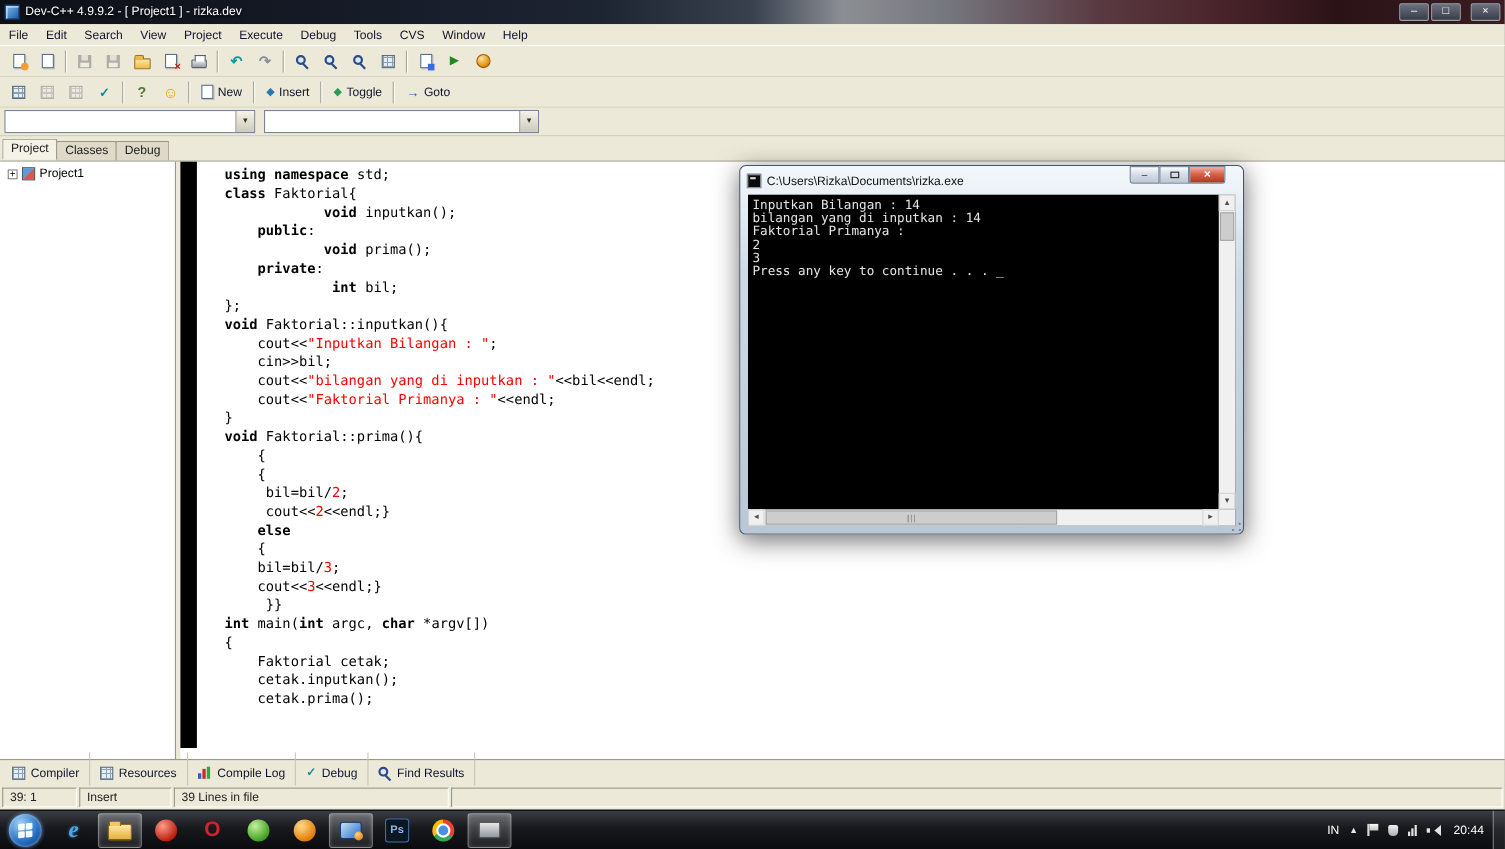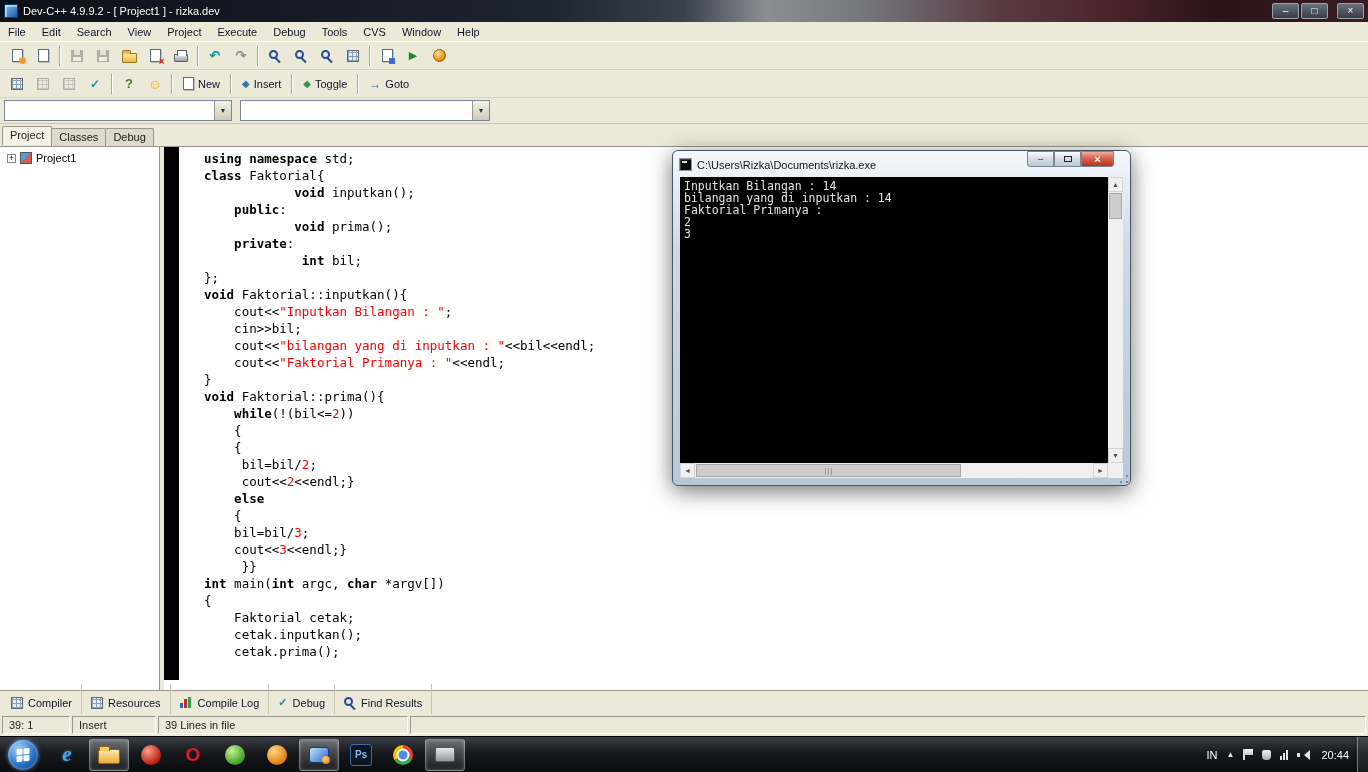--- a/index.html
+++ b/index.html
@@ -314,21 +314,20 @@
             <div class="code-line">    <span class="tok-kw">private</span>:</div>
             <div class="code-line">             <span class="tok-kw">int</span> bil;</div>
             <div class="code-line">};</div>
             <div class="code-line"><span class="tok-kw">void</span> Faktorial::inputkan(){</div>
             <div class="code-line">    cout&lt;&lt;<span class="tok-str">"Inputkan Bilangan : "</span>;</div>
             <div class="code-line">    cin&gt;&gt;bil;</div>
             <div class="code-line">    cout&lt;&lt;<span class="tok-str">"bilangan yang di inputkan : "</span>&lt;&lt;bil&lt;&lt;endl;</div>
             <div class="code-line">    cout&lt;&lt;<span class="tok-str">"Faktorial Primanya : "</span>&lt;&lt;endl;</div>
             <div class="code-line">}</div>
             <div class="code-line"><span class="tok-kw">void</span> Faktorial::prima(){</div>
-            <div class="code-line">    <span class="tok-kw">while</span>(!(bil&lt;=<span class="tok-num">2</span>))</div>
             <div class="code-line">    {</div>
             <div class="code-line">    {</div>
             <div class="code-line">     bil=bil/<span class="tok-num">2</span>;</div>
             <div class="code-line">     cout&lt;&lt;<span class="tok-num">2</span>&lt;&lt;endl;}</div>
             <div class="code-line">    <span class="tok-kw">else</span></div>
             <div class="code-line">    {</div>
             <div class="code-line">    bil=bil/<span class="tok-num">3</span>;</div>
             <div class="code-line">    cout&lt;&lt;<span class="tok-num">3</span>&lt;&lt;endl;}</div>
             <div class="code-line">     }}</div>
             <div class="code-line"><span class="tok-kw">int</span> main(<span class="tok-kw">int</span> argc, <span class="tok-kw">char</span> *argv[])</div>
@@ -388,20 +387,21 @@
       <span class="cbtn close">×</span>
     </div>
     <div class="console-client">
       <div class="console-text">
 
       <div class="console-line">Inputkan Bilangan : 14</div>
           <div class="console-line">bilangan yang di inputkan : 14</div>
           <div class="console-line">Faktorial Primanya :</div>
           <div class="console-line">2</div>
           <div class="console-line">3</div>
+          <div class="console-line">Press any key to continue . . . _</div>
         </div>
       <div class="vscroll">
         <span class="sarrow" style="top:0;left:0">▲</span>
         <span class="vthumb"></span>
         <span class="sarrow" style="bottom:0;left:0">▼</span>
       </div>
       <div class="hscroll">
         <span class="sarrow" style="left:0;top:0">◄</span>
         <span class="hthumb"></span>
         <span class="sarrow" style="right:0;top:0">►</span>

